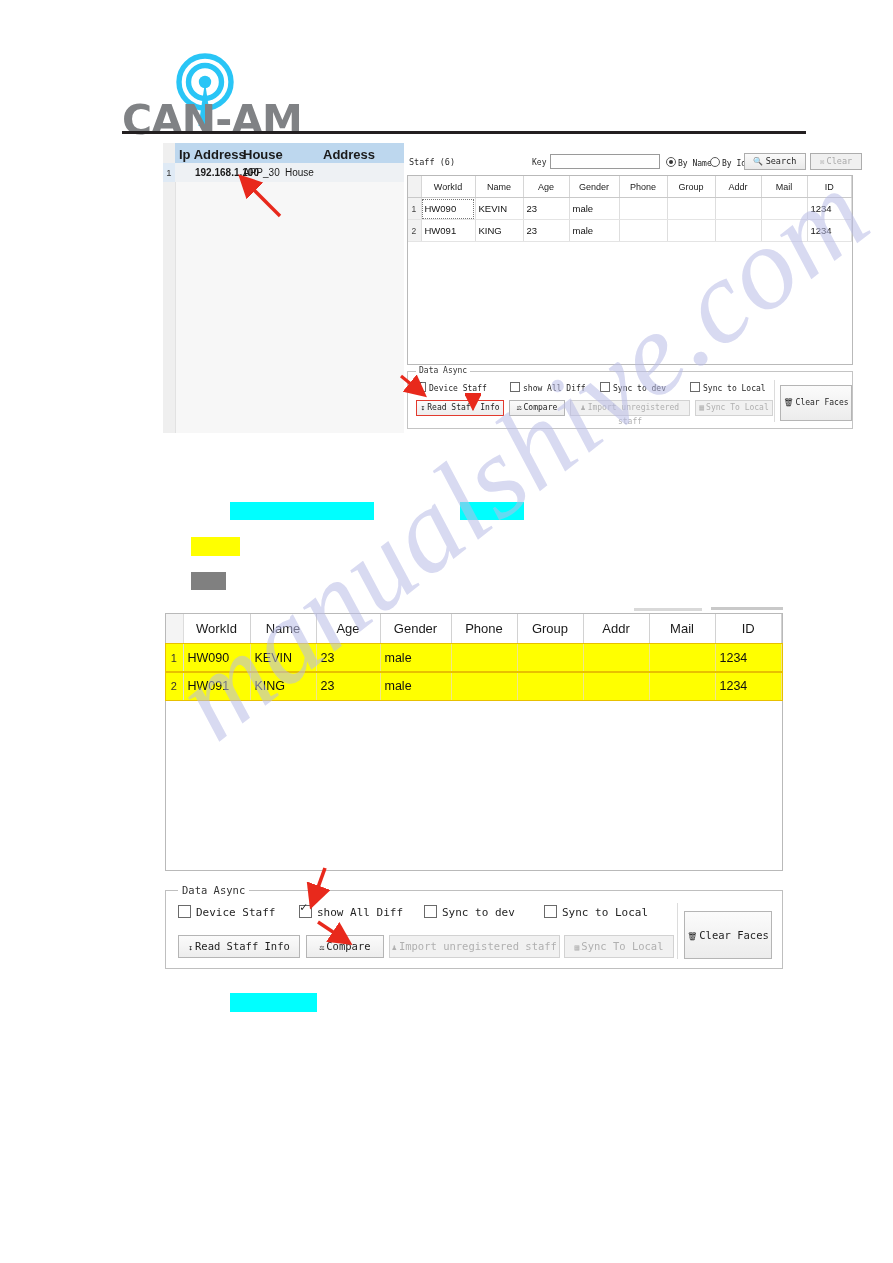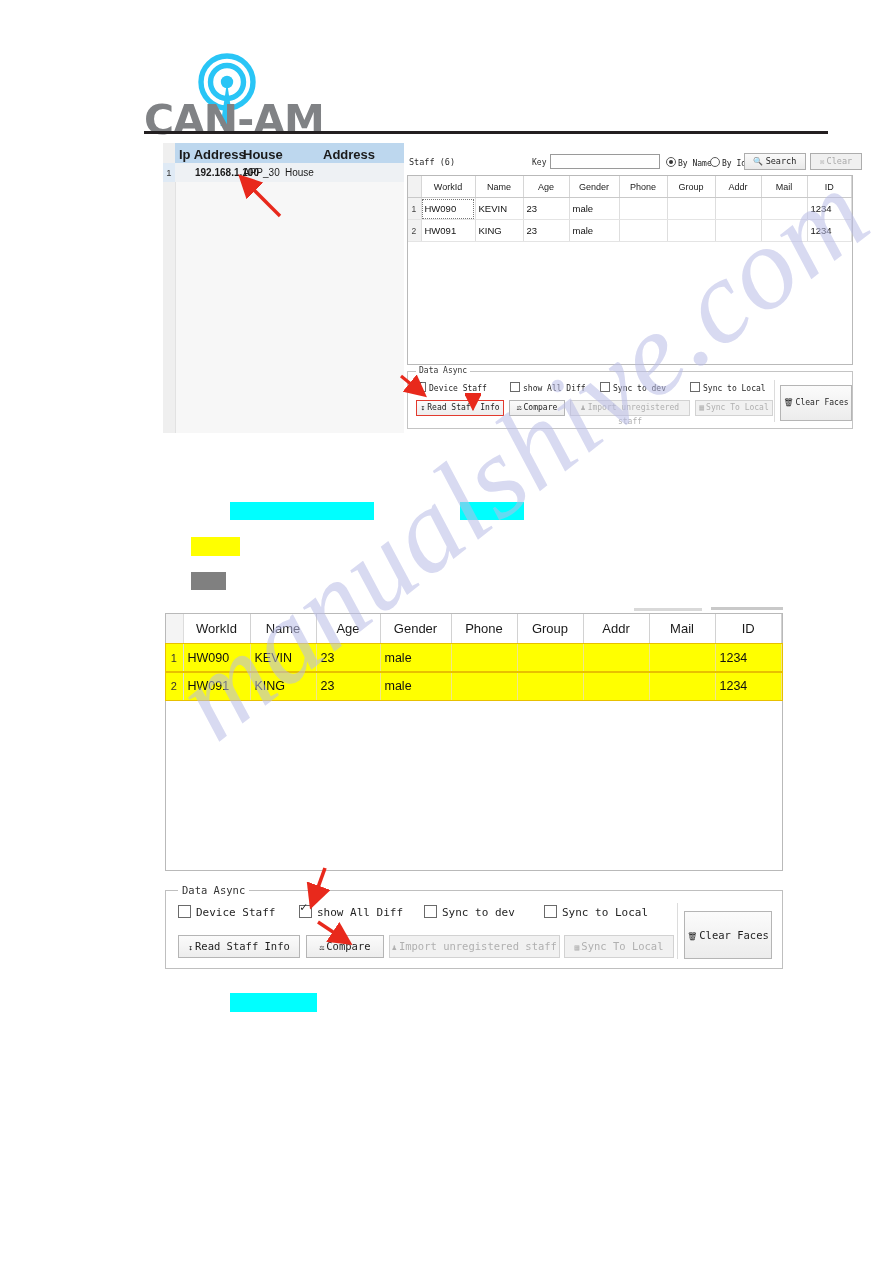--- a/index.html
+++ b/index.html
@@ -28,21 +28,21 @@
     color: #b9bce6;
     opacity: .55;
     white-space: nowrap;
     letter-spacing: 1px;
   }
   #wm1 { left: 150px; top: 660px; transform: rotate(-38deg); transform-origin: 0 0; }
 
   
   #logo-block {
     position: absolute;
-    left: 144px; top: 52px;
+    left: 122px; top: 52px;
     width: 690px; height: 84px;
     z-index: 5;
   }
   #logo-mark {
     position: absolute; left: 52px; top: 0px;
     width: 62px; height: 74px;
   }
   #logo-word {
     position: absolute; left: 0px; top: 46px;
     font-family: "DejaVu Sans", sans-serif;

